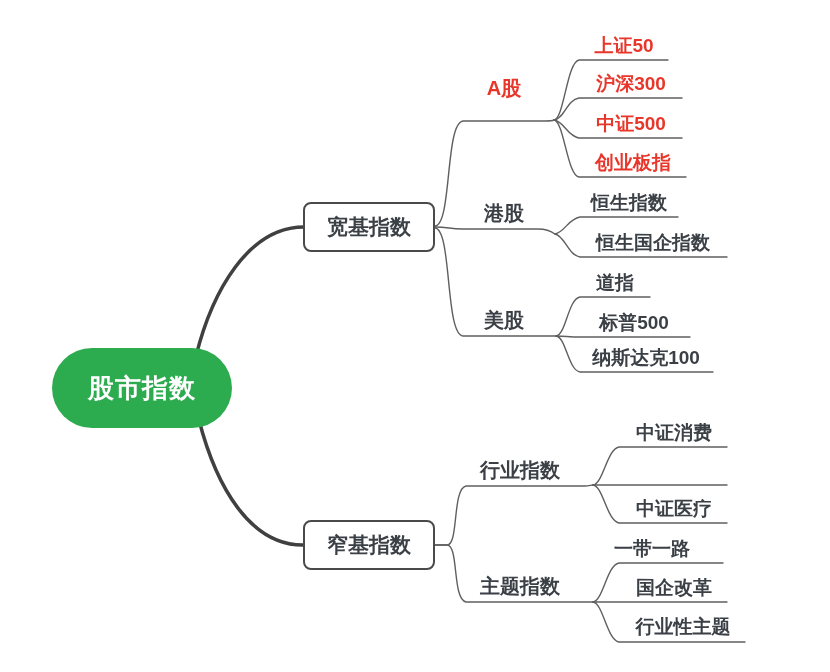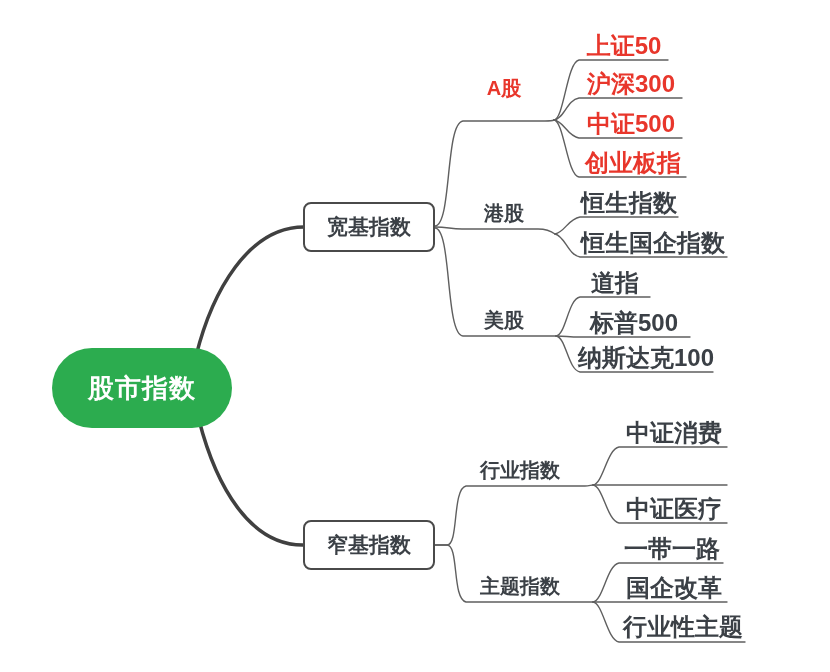--- a/index.html
+++ b/index.html
@@ -21,21 +21,21 @@
   .box{
     display:flex;align-items:center;justify-content:center;
     background:#fff;border:2px solid var(--box-border,#4a4a4a);
     border-radius:8px;font-size:21px;font-weight:bold;color:var(--text,#3b4046);
   }
   .label{
     height:24px;line-height:24px;text-align:center;
     font-weight:bold;color:var(--text,#3b4046);white-space:nowrap;
   }
   .lvl2{font-size:20px;}
-  .leaf{font-size:24px;}
+  .leaf{font-size:19px;}
   .red{color:var(--highlight,#e8362b);}
 </style>
 </head>
 <body>
 
 <div class="canvas">
 
   <svg class="edges" viewBox="0 0 830 672" xmlns="http://www.w3.org/2000/svg">
 
     <path class="trunk" d="M 196,356 C 212,292 248,227 304,227"></path>
@@ -86,17 +86,17 @@
   <div class="node label leaf red" style="left:578px;top:151px;width:110px;">创业板指</div>
   <div class="node label leaf" style="left:578px;top:231px;width:150px;">恒生国企指数</div>
 
   <div class="node label leaf" style="left:578px;top:271px;width:74px;">道指</div>
   <div class="node label leaf" style="left:578px;top:311px;width:112px;">标普500</div>
   <div class="node label leaf" style="left:578px;top:346px;width:136px;text-align:center;">纳斯达克100</div>
 
   <div class="node label leaf" style="left:620px;top:421px;width:108px;">中证消费</div>
   <div class="node label leaf" style="left:620px;top:497px;width:108px;">中证医疗</div>
 
-  <div class="node label leaf" style="left:620px;top:537px;width:104px;">一带一路</div>
+  <div class="node label leaf" style="left:600px;top:537px;width:104px;">一带一路</div>
   <div class="node label leaf" style="left:620px;top:576px;width:108px;">国企改革</div>
   <div class="node label leaf" style="left:620px;top:615px;width:126px;">行业性主题</div>
 
 </div>
 
 </body></html>

